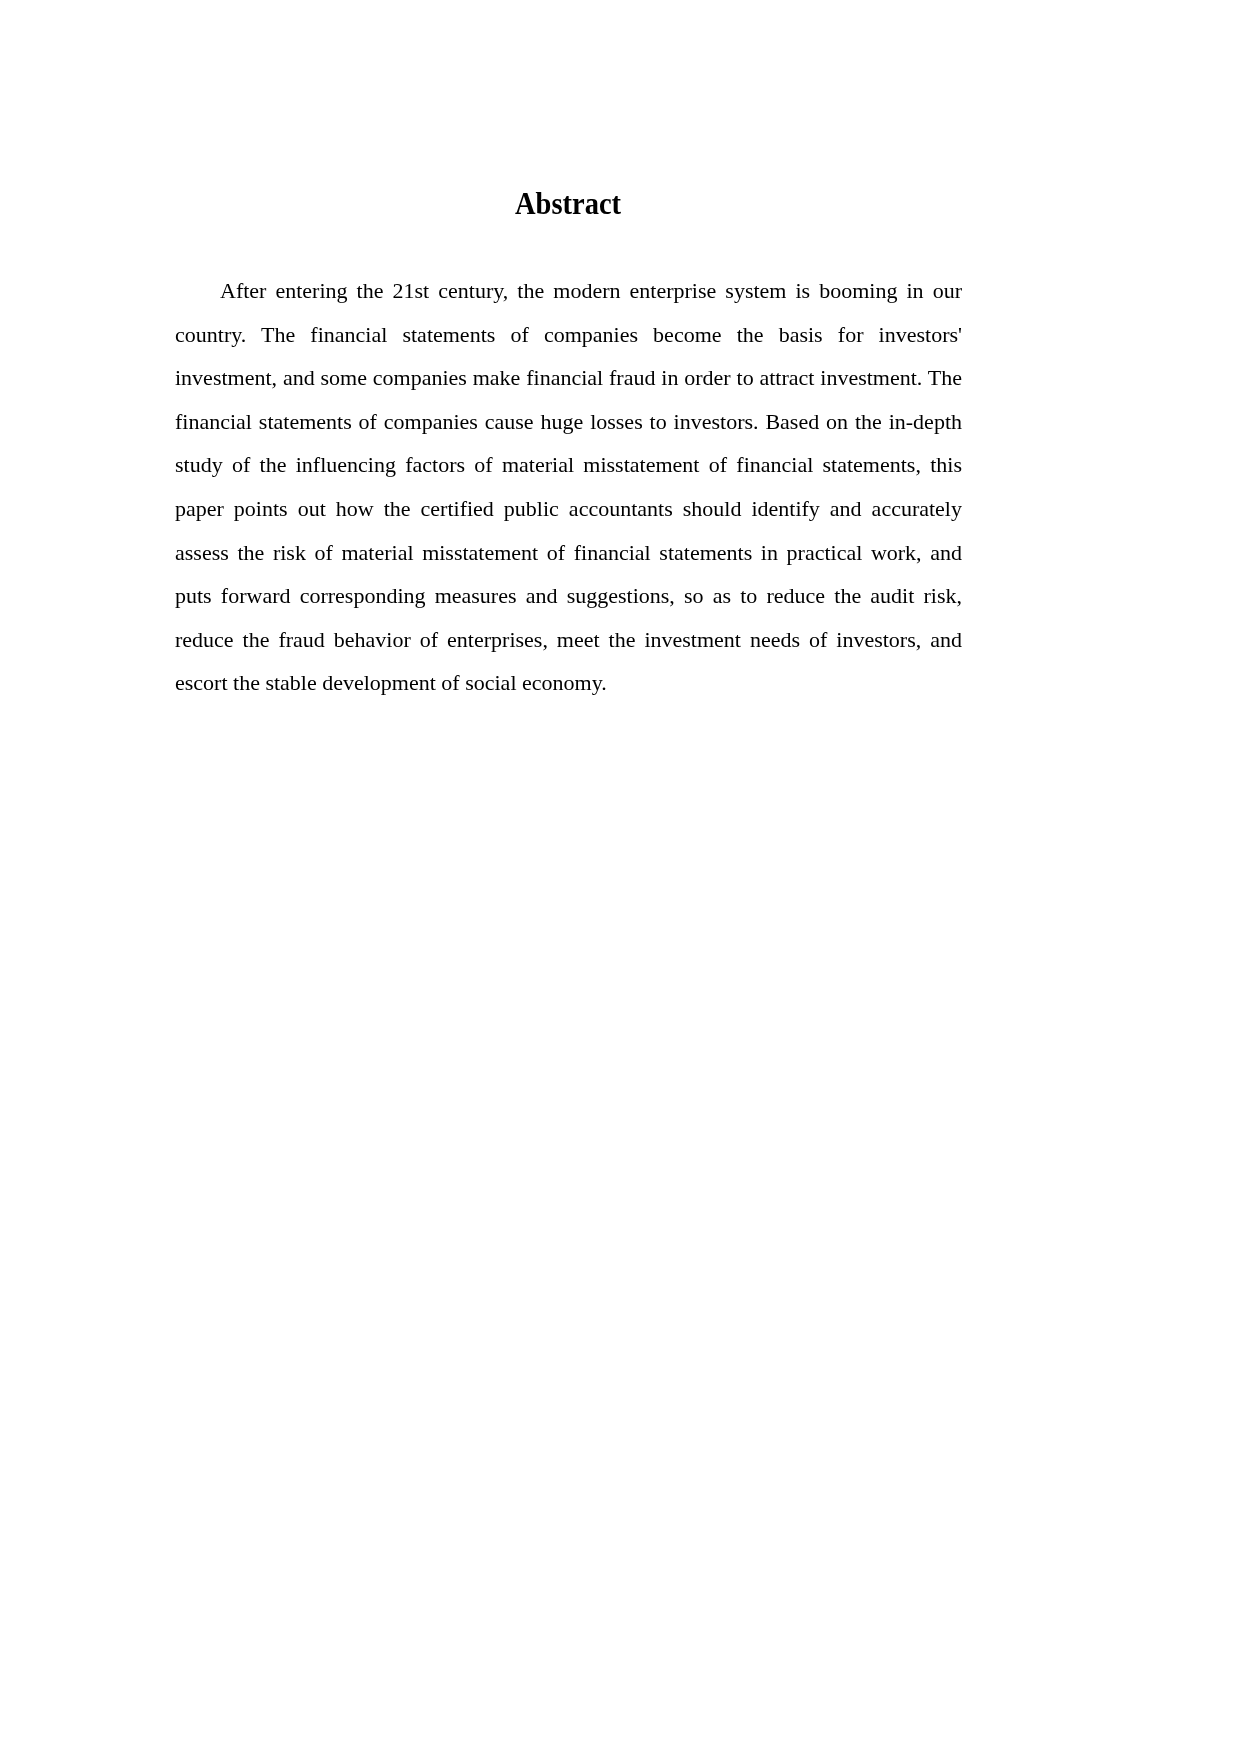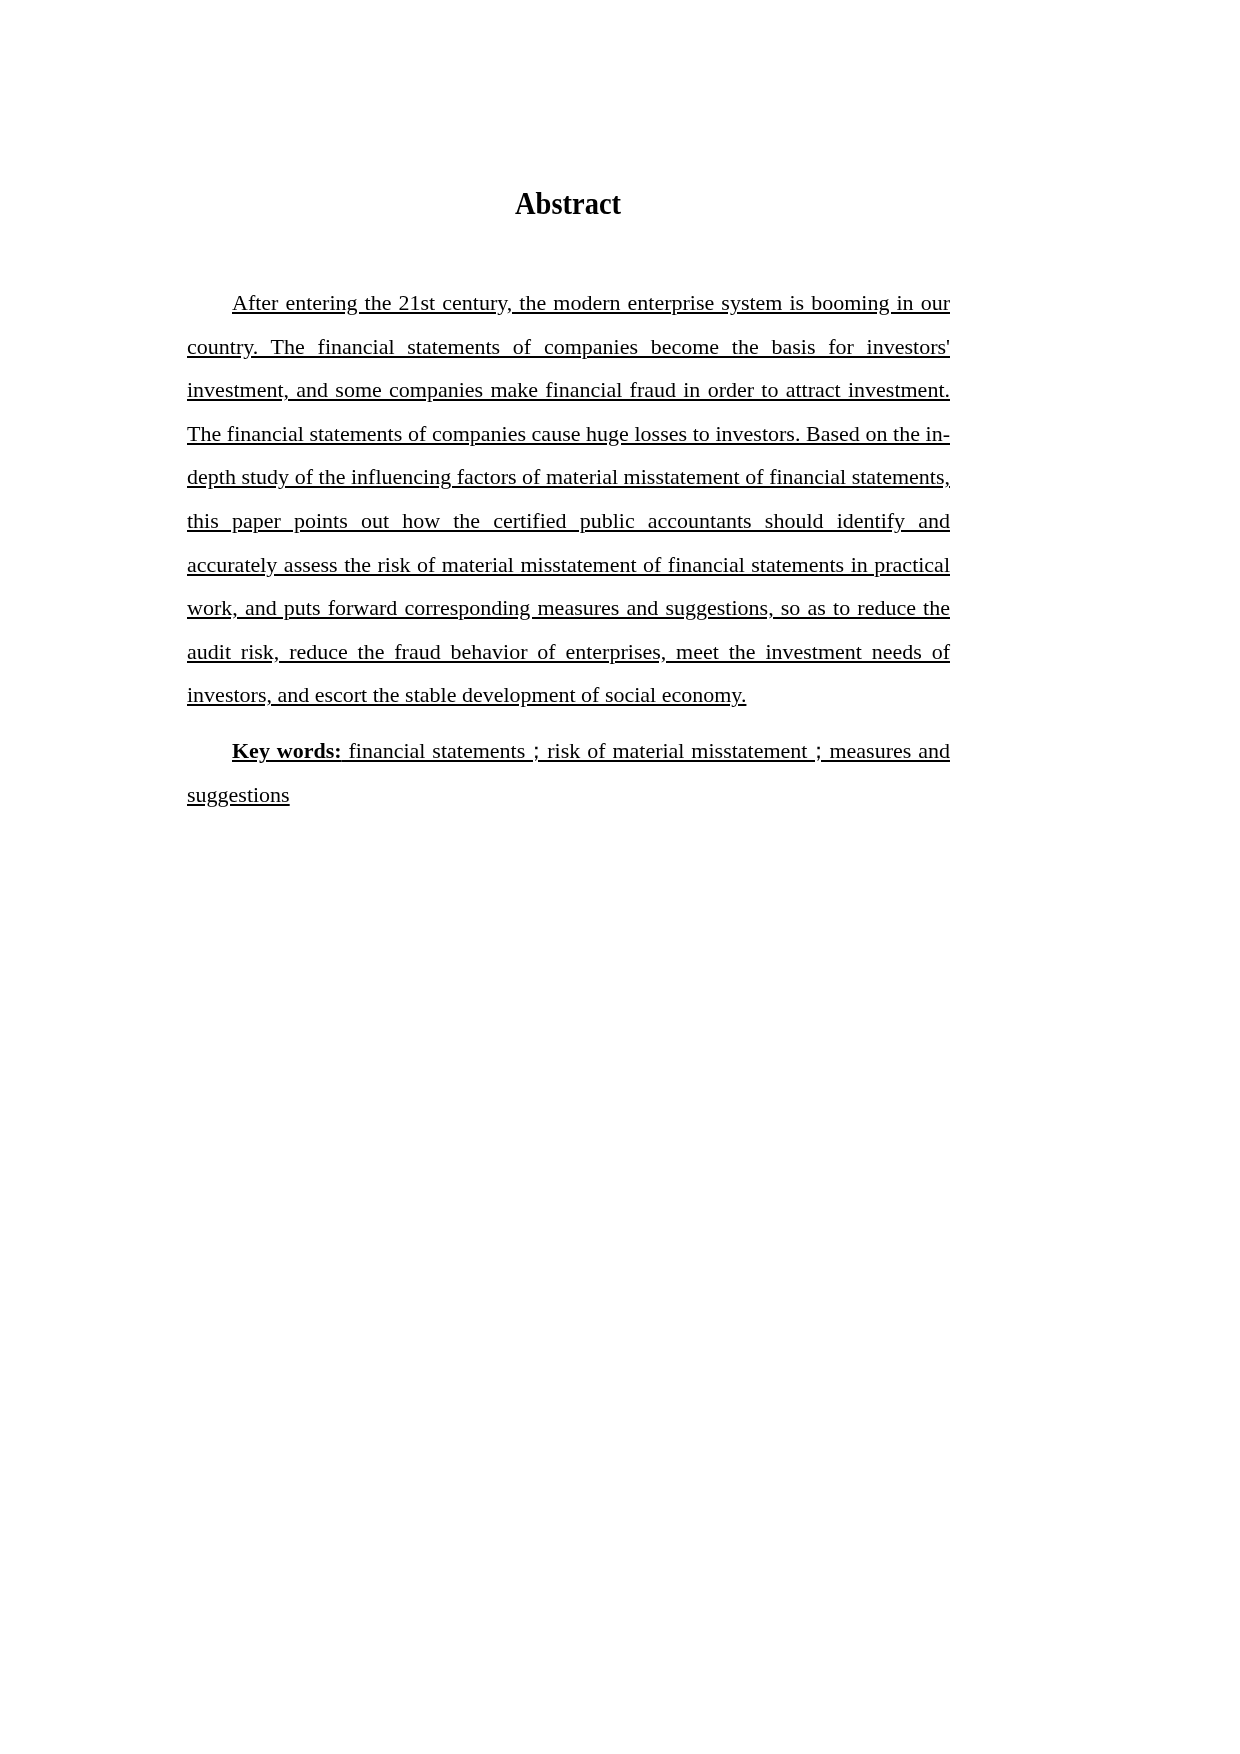--- a/index.html
+++ b/index.html
@@ -10,25 +10,24 @@
     .title {
       position: absolute; top: 170px; left: 0; width: 1136px; text-align: center;
       font-family: "Liberation Serif", serif; font-weight: bold; font-size: 31px; color: #000;
       transform: scaleX(0.92);
     }
     .body {
       position: absolute; top: 253px; left: 175px; width: 787px;
       font-family: "Liberation Serif", serif; font-size: 22px; line-height: 43.6px; color: #000;
       text-align: justify;
     }
-    .para { margin: 12px; text-indent: 45px; text-align: justify; text-decoration: underline; }
+    .para { margin: 0; text-indent: 45px; text-align: justify; }
     .kw-label { font-weight: bold; }
   </style>
 </head>
 <body>
 
 <div class="page">
   <div class="title">Abstract</div>
   <div class="body">
     <p class="para">After entering the 21st century, the modern enterprise system is booming in our country. The financial statements of companies become the basis for investors' investment, and some companies make financial fraud in order to attract investment. The financial statements of companies cause huge losses to investors. Based on the in-depth study of the influencing factors of material misstatement of financial statements, this paper points out how the certified public accountants should identify and accurately assess the risk of material misstatement of financial statements in practical work, and puts forward corresponding measures and suggestions, so as to reduce the audit risk, reduce the fraud behavior of enterprises, meet the investment needs of investors, and escort the stable development of social economy.</p>
-    <p class="para"><span class="kw-label">Key words:</span><span> financial statements；risk of material misstatement；measures and suggestions</span></p>
   </div>
 </div>
 
 </body></html>

